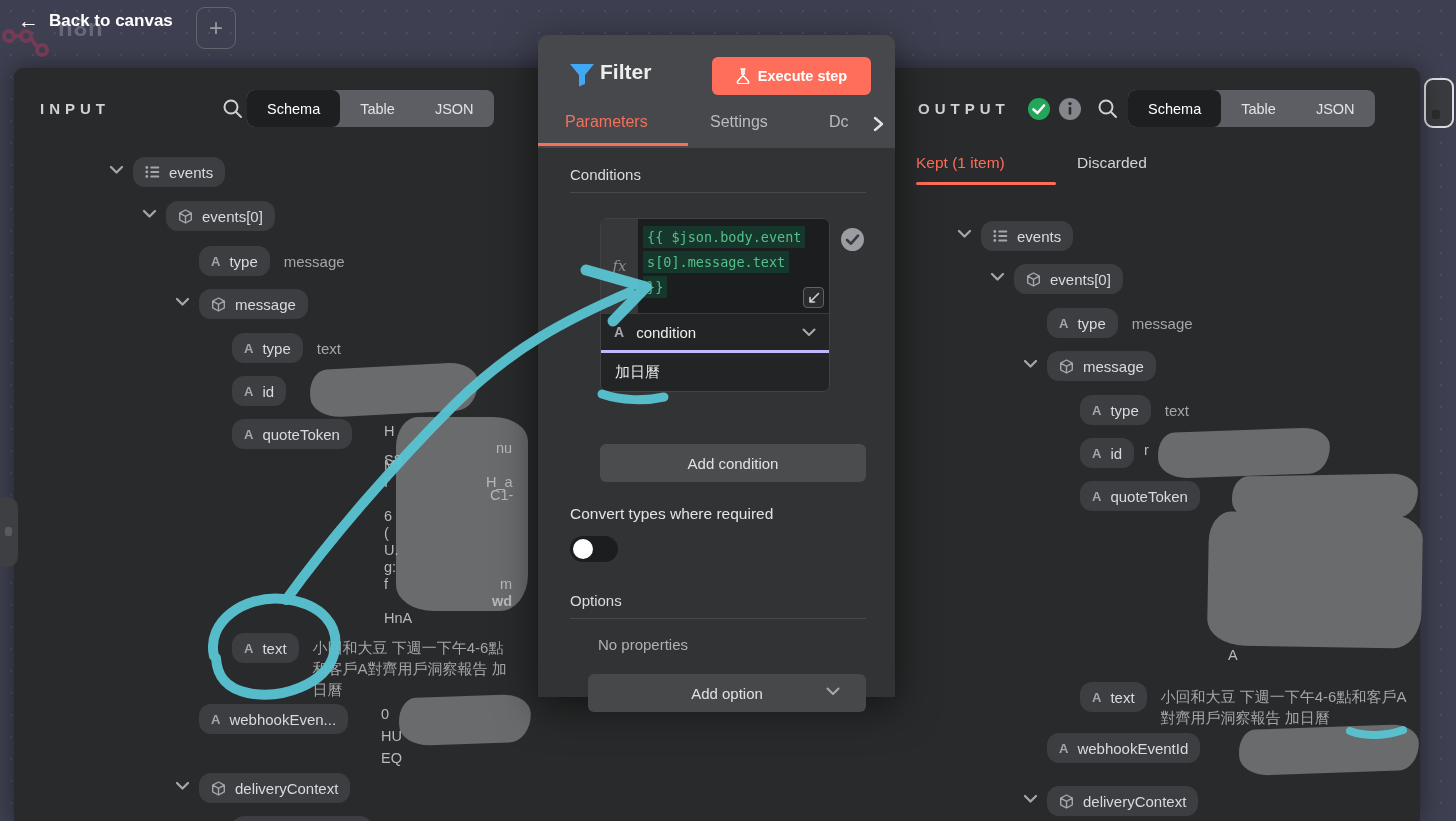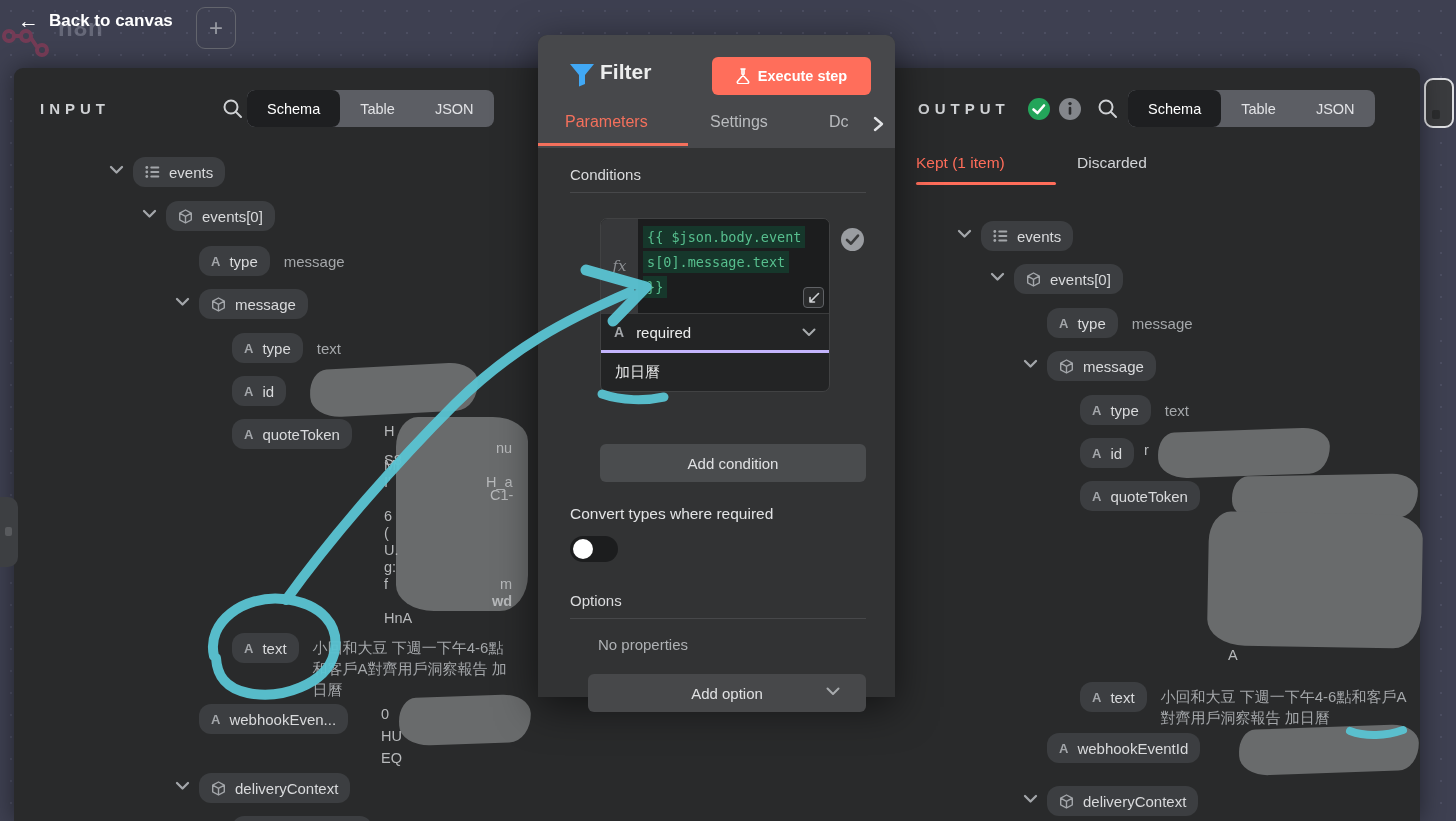--- a/index.html
+++ b/index.html
@@ -411,21 +411,21 @@
           <div class="code-line">}}</div>
           <div class="expand-ic">
             <svg width="12" height="12" viewBox="0 0 12 12">
               <path d="M10.5 1.5 L2 10 M2 5.5 V10 H6.5" fill="none" stroke="#cfd1d4" stroke-width="1.6" stroke-linecap="round" stroke-linejoin="round"></path>
             </svg>
           </div>
         </div>
       </div>
       <div class="op-row">
         <span class="a-icon">A</span>
-        <span class="op-label">required</span>
+        <span class="op-label">condition</span>
         <svg width="14" height="9" viewBox="0 0 14 9">
           <path d="M1.5 1.5 L7 7 L12.5 1.5" fill="none" stroke="#a8abae" stroke-width="2" stroke-linecap="round" stroke-linejoin="round"></path>
         </svg>
       </div>
       <div class="val-row">加日曆</div>
     </div>
     <svg class="check-badge" width="25" height="25" viewBox="0 0 25 25">
       <circle cx="12.5" cy="12.5" r="11.5" fill="#9a9da1"></circle>
       <path d="M7 13 L11 16.7 L18 8.6" fill="none" stroke="#3a3b3c" stroke-width="2.6" stroke-linecap="round" stroke-linejoin="round"></path>
     </svg>

